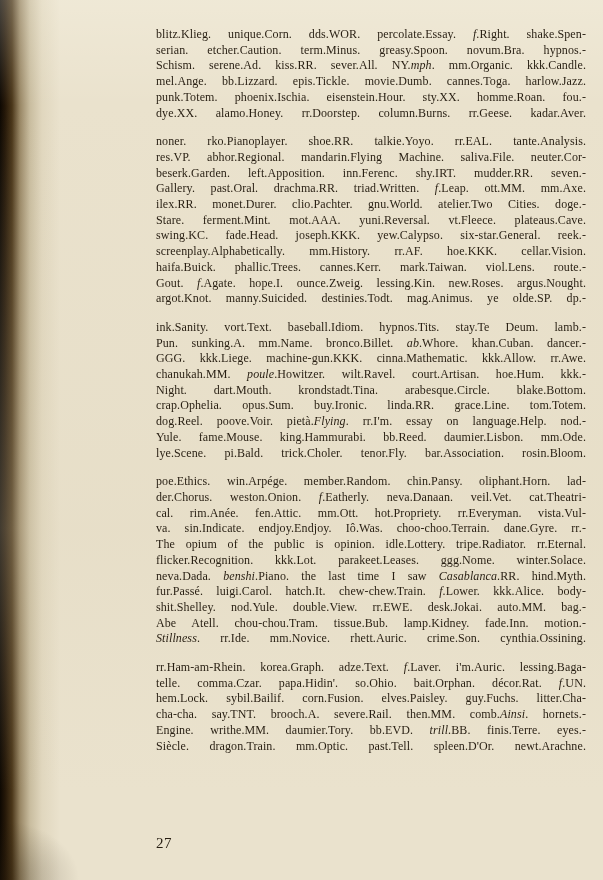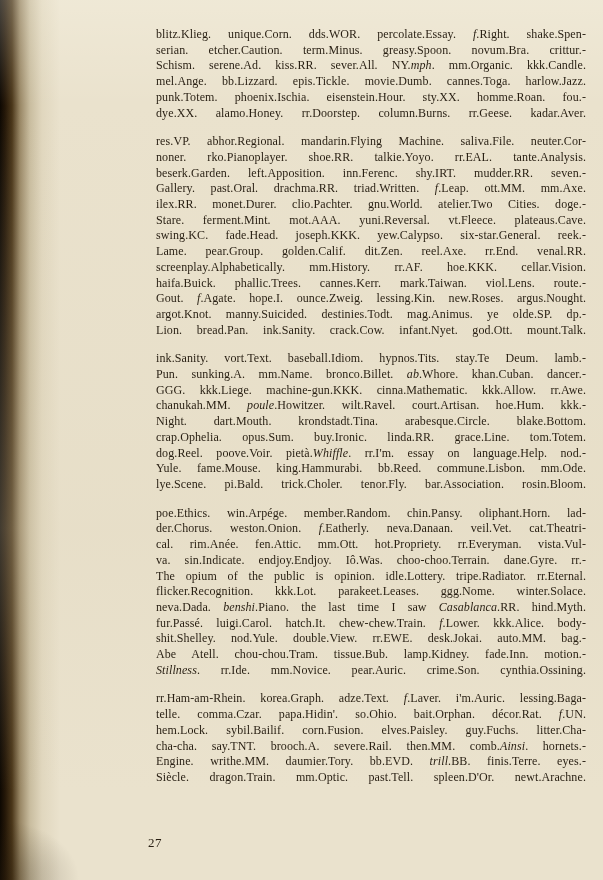--- a/index.html
+++ b/index.html
@@ -24,83 +24,81 @@
     line-height:15.7px;
     letter-spacing:0.1px;
     text-align:justify;
     text-align-last:justify;
     white-space:normal;
     color:#271e12;
   }
   .it{font-style:italic;}
   .page-number{
     position:absolute;
-    left:148px;top:835px;
-    font-size:13px;
+    left:156px;top:835px;
+    font-size:15px;
     letter-spacing:0.5px;
     color:#271e12;
   }
   
   .corner-shade{
     position:absolute;left:0;bottom:0;width:80px;height:60px;
     background:radial-gradient(ellipse at 0% 100%, rgba(40,28,12,0.35) 0%, rgba(40,28,12,0) 70%);
     pointer-events:none;
   }
 </style>
 </head>
 <body>
 
 <div class="page">
   <div class="text-block" id="text-block">
       <div class="para">
         <div class="line"><span>blitz.Klieg. unique.Corn. dds.WOR. percolate.Essay. </span><span class="it">f</span><span>.Right. shake.Spen-</span></div>
-        <div class="line"><span>serian. etcher.Caution. term.Minus. greasy.Spoon. novum.Bra. crittur.-</span></div>
+        <div class="line"><span>serian. etcher.Caution. term.Minus. greasy.Spoon. novum.Bra. hypnos.-</span></div>
         <div class="line"><span>Schism. serene.Ad. kiss.RR. sever.All. NY.</span><span class="it">mph</span><span>. mm.Organic. kkk.Candle.</span></div>
         <div class="line"><span>mel.Ange. bb.Lizzard. epis.Tickle. movie.Dumb. cannes.Toga. harlow.Jazz.</span></div>
         <div class="line"><span>punk.Totem. phoenix.Ischia. eisenstein.Hour. sty.XX. homme.Roan. fou.-</span></div>
         <div class="line"><span>dye.XX. alamo.Honey. rr.Doorstep. column.Burns. rr.Geese. kadar.Aver.</span></div>
       </div>
       <div class="para">
+        <div class="line"><span>noner. rko.Pianoplayer. shoe.RR. talkie.Yoyo. rr.EAL. tante.Analysis.</span></div>
         <div class="line"><span>res.VP. abhor.Regional. mandarin.Flying Machine. saliva.File. neuter.Cor-</span></div>
-        <div class="line"><span>noner. rko.Pianoplayer. shoe.RR. talkie.Yoyo. rr.EAL. tante.Analysis.</span></div>
         <div class="line"><span>beserk.Garden. left.Apposition. inn.Ferenc. shy.IRT. mudder.RR. seven.-</span></div>
         <div class="line"><span>Gallery. past.Oral. drachma.RR. triad.Written. </span><span class="it">f</span><span>.Leap. ott.MM. mm.Axe.</span></div>
         <div class="line"><span>ilex.RR. monet.Durer. clio.Pachter. gnu.World. atelier.Two Cities. doge.-</span></div>
         <div class="line"><span>Stare. ferment.Mint. mot.AAA. yuni.Reversal. vt.Fleece. plateaus.Cave.</span></div>
         <div class="line"><span>swing.KC. fade.Head. joseph.KKK. yew.Calypso. six-star.General. reek.-</span></div>
-        <div class="line"><span>Lame. pear.Group. golden.Calif. dit.Zen. reel.Axe. rr.End. venal.RR.</span></div>
         <div class="line"><span>screenplay.Alphabetically. mm.History. rr.AF. hoe.KKK. cellar.Vision.</span></div>
         <div class="line"><span>haifa.Buick. phallic.Trees. cannes.Kerr. mark.Taiwan. viol.Lens. route.-</span></div>
         <div class="line"><span>Gout. </span><span class="it">f</span><span>.Agate. hope.I. ounce.Zweig. lessing.Kin. new.Roses. argus.Nought.</span></div>
         <div class="line"><span>argot.Knot. manny.Suicided. destinies.Todt. mag.Animus. ye olde.SP. dp.-</span></div>
-        <div class="line"><span>Lion. bread.Pan. ink.Sanity. crack.Cow. infant.Nyet. god.Ott. mount.Talk.</span></div>
       </div>
       <div class="para">
         <div class="line"><span>ink.Sanity. vort.Text. baseball.Idiom. hypnos.Tits. stay.Te Deum. lamb.-</span></div>
         <div class="line"><span>Pun. sunking.A. mm.Name. bronco.Billet. </span><span class="it">ab</span><span>.Whore. khan.Cuban. dancer.-</span></div>
         <div class="line"><span>GGG. kkk.Liege. machine-gun.KKK. cinna.Mathematic. kkk.Allow. rr.Awe.</span></div>
         <div class="line"><span>chanukah.MM. </span><span class="it">poule</span><span>.Howitzer. wilt.Ravel. court.Artisan. hoe.Hum. kkk.-</span></div>
         <div class="line"><span>Night. dart.Mouth. krondstadt.Tina. arabesque.Circle. blake.Bottom.</span></div>
         <div class="line"><span>crap.Ophelia. opus.Sum. buy.Ironic. linda.RR. grace.Line. tom.Totem.</span></div>
-        <div class="line"><span>dog.Reel. poove.Voir. pietà.</span><span class="it">Whiffle</span><span>. rr.I'm. essay on language.Help. nod.-</span></div>
-        <div class="line"><span>Yule. fame.Mouse. king.Hammurabi. bb.Reed. commune.Lisbon. mm.Ode.</span></div>
+        <div class="line"><span>dog.Reel. poove.Voir. pietà.</span><span class="it">Flying</span><span>. rr.I'm. essay on language.Help. nod.-</span></div>
+        <div class="line"><span>Yule. fame.Mouse. king.Hammurabi. bb.Reed. daumier.Lisbon. mm.Ode.</span></div>
         <div class="line"><span>lye.Scene. pi.Bald. trick.Choler. tenor.Fly. bar.Association. rosin.Bloom.</span></div>
       </div>
       <div class="para">
         <div class="line"><span>poe.Ethics. win.Arpége. member.Random. chin.Pansy. oliphant.Horn. lad-</span></div>
         <div class="line"><span>der.Chorus. weston.Onion. </span><span class="it">f</span><span>.Eatherly. neva.Danaan. veil.Vet. cat.Theatri-</span></div>
         <div class="line"><span>cal. rim.Anée. fen.Attic. mm.Ott. hot.Propriety. rr.Everyman. vista.Vul-</span></div>
         <div class="line"><span>va. sin.Indicate. endjoy.Endjoy. Iô.Was. choo-choo.Terrain. dane.Gyre. rr.-</span></div>
         <div class="line"><span>The opium of the public is opinion. idle.Lottery. tripe.Radiator. rr.Eternal.</span></div>
         <div class="line"><span>flicker.Recognition. kkk.Lot. parakeet.Leases. ggg.Nome. winter.Solace.</span></div>
         <div class="line"><span>neva.Dada. </span><span class="it">benshi</span><span>.Piano. the last time I saw </span><span class="it">Casablanca</span><span>.RR. hind.Myth.</span></div>
         <div class="line"><span>fur.Passé. luigi.Carol. hatch.It. chew-chew.Train. </span><span class="it">f</span><span>.Lower. kkk.Alice. body-</span></div>
         <div class="line"><span>shit.Shelley. nod.Yule. double.View. rr.EWE. desk.Jokai. auto.MM. bag.-</span></div>
         <div class="line"><span>Abe Atell. chou-chou.Tram. tissue.Bub. lamp.Kidney. fade.Inn. motion.-</span></div>
-        <div class="line"><span class="it">Stillness</span><span>. rr.Ide. mm.Novice. pear.Auric. crime.Son. cynthia.Ossining.</span></div>
+        <div class="line"><span class="it">Stillness</span><span>. rr.Ide. mm.Novice. rhett.Auric. crime.Son. cynthia.Ossining.</span></div>
       </div>
       <div class="para">
         <div class="line"><span>rr.Ham-am-Rhein. korea.Graph. adze.Text. </span><span class="it">f</span><span>.Laver. i'm.Auric. lessing.Baga-</span></div>
         <div class="line"><span>telle. comma.Czar. papa.Hidin'. so.Ohio. bait.Orphan. décor.Rat. </span><span class="it">f</span><span>.UN.</span></div>
         <div class="line"><span>hem.Lock. sybil.Bailif. corn.Fusion. elves.Paisley. guy.Fuchs. litter.Cha-</span></div>
         <div class="line"><span>cha-cha. say.TNT. brooch.A. severe.Rail. then.MM. comb.</span><span class="it">Ainsi</span><span>. hornets.-</span></div>
         <div class="line"><span>Engine. writhe.MM. daumier.Tory. bb.EVD. </span><span class="it">trill</span><span>.BB. finis.Terre. eyes.-</span></div>
         <div class="line"><span>Siècle. dragon.Train. mm.Optic. past.Tell. spleen.D'Or. newt.Arachne.</span></div>
       </div>
     </div>

